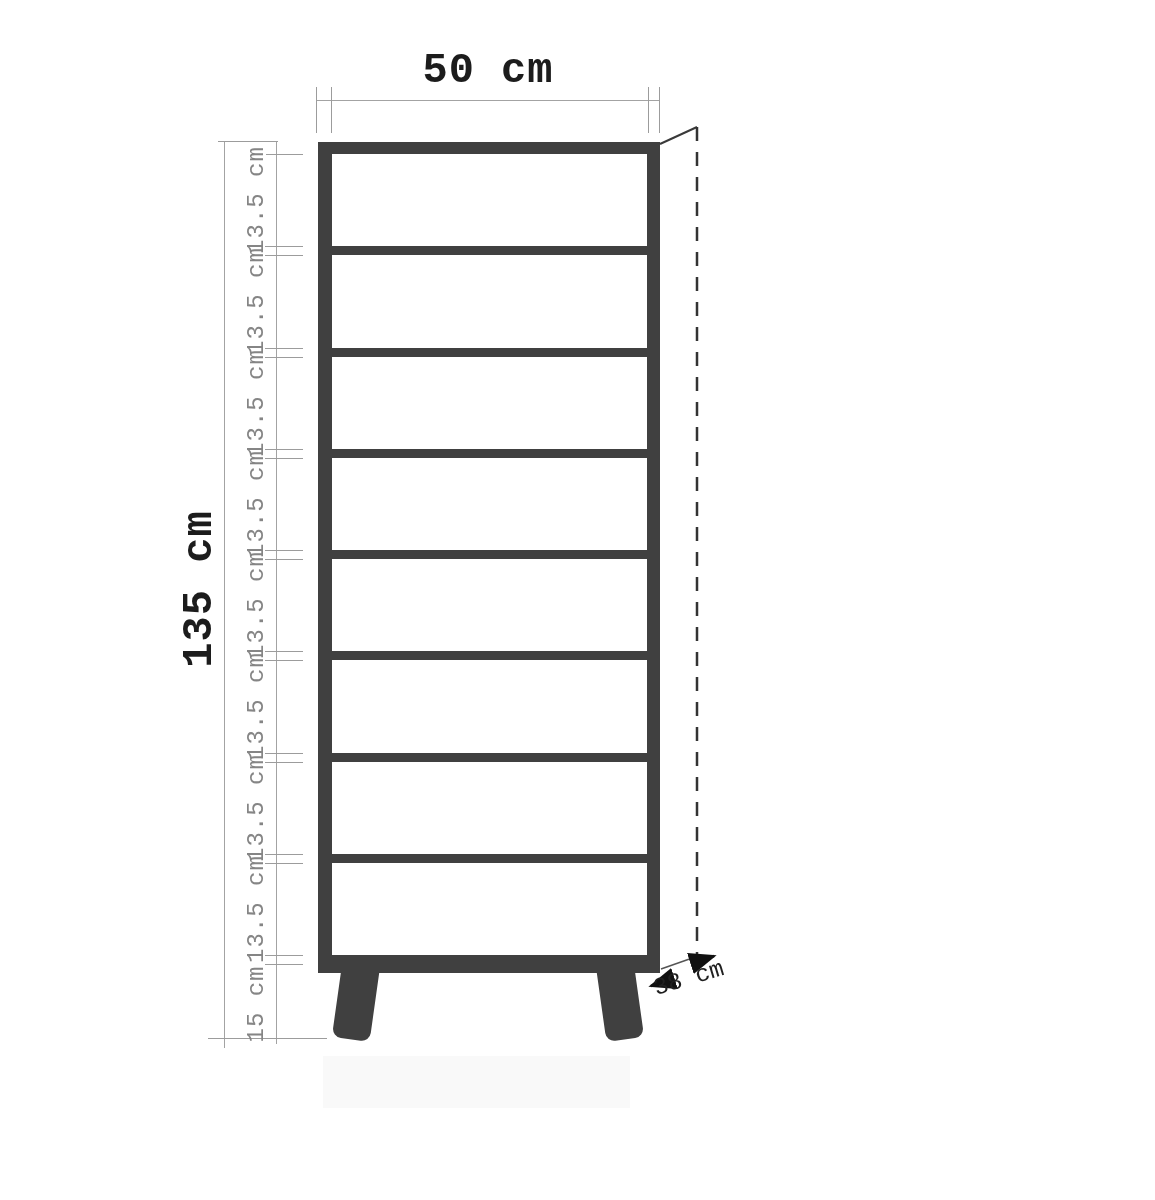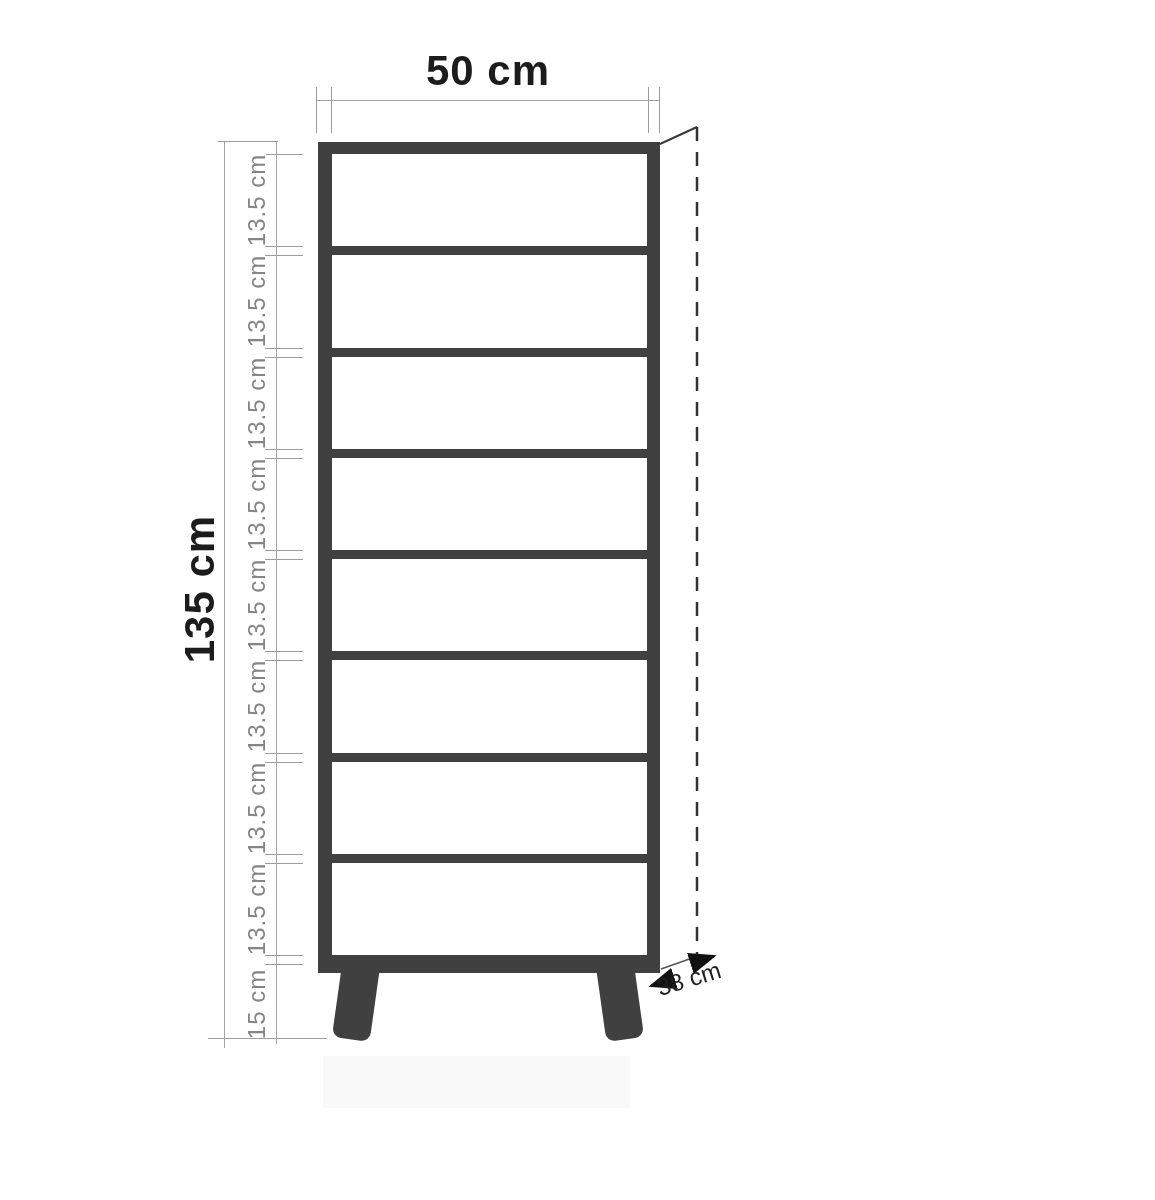--- a/index.html
+++ b/index.html
@@ -1,18 +1,18 @@
 <!DOCTYPE html>
 <html><head>
 <meta charset="utf-8">
 <style>
   html,body{margin:0;padding:0;background:#ffffff;}
   .canvas{
     position:relative;width:1155px;height:1200px;background:#ffffff;overflow:hidden;
-    font-family:Liberation Sans, sans-serif;
+    font-family:Liberation Mono, monospace;
   }
   
   .dimline{position:absolute;background:#a3a3a3;}
   .tick{position:absolute;background:#9c9c9c;}
   
   .dim-big{
     position:absolute;font-weight:bold;color:#1c1c1c;
     font-size:42px;letter-spacing:1px;text-align:center;white-space:nowrap;
   }
   .dim-small{

